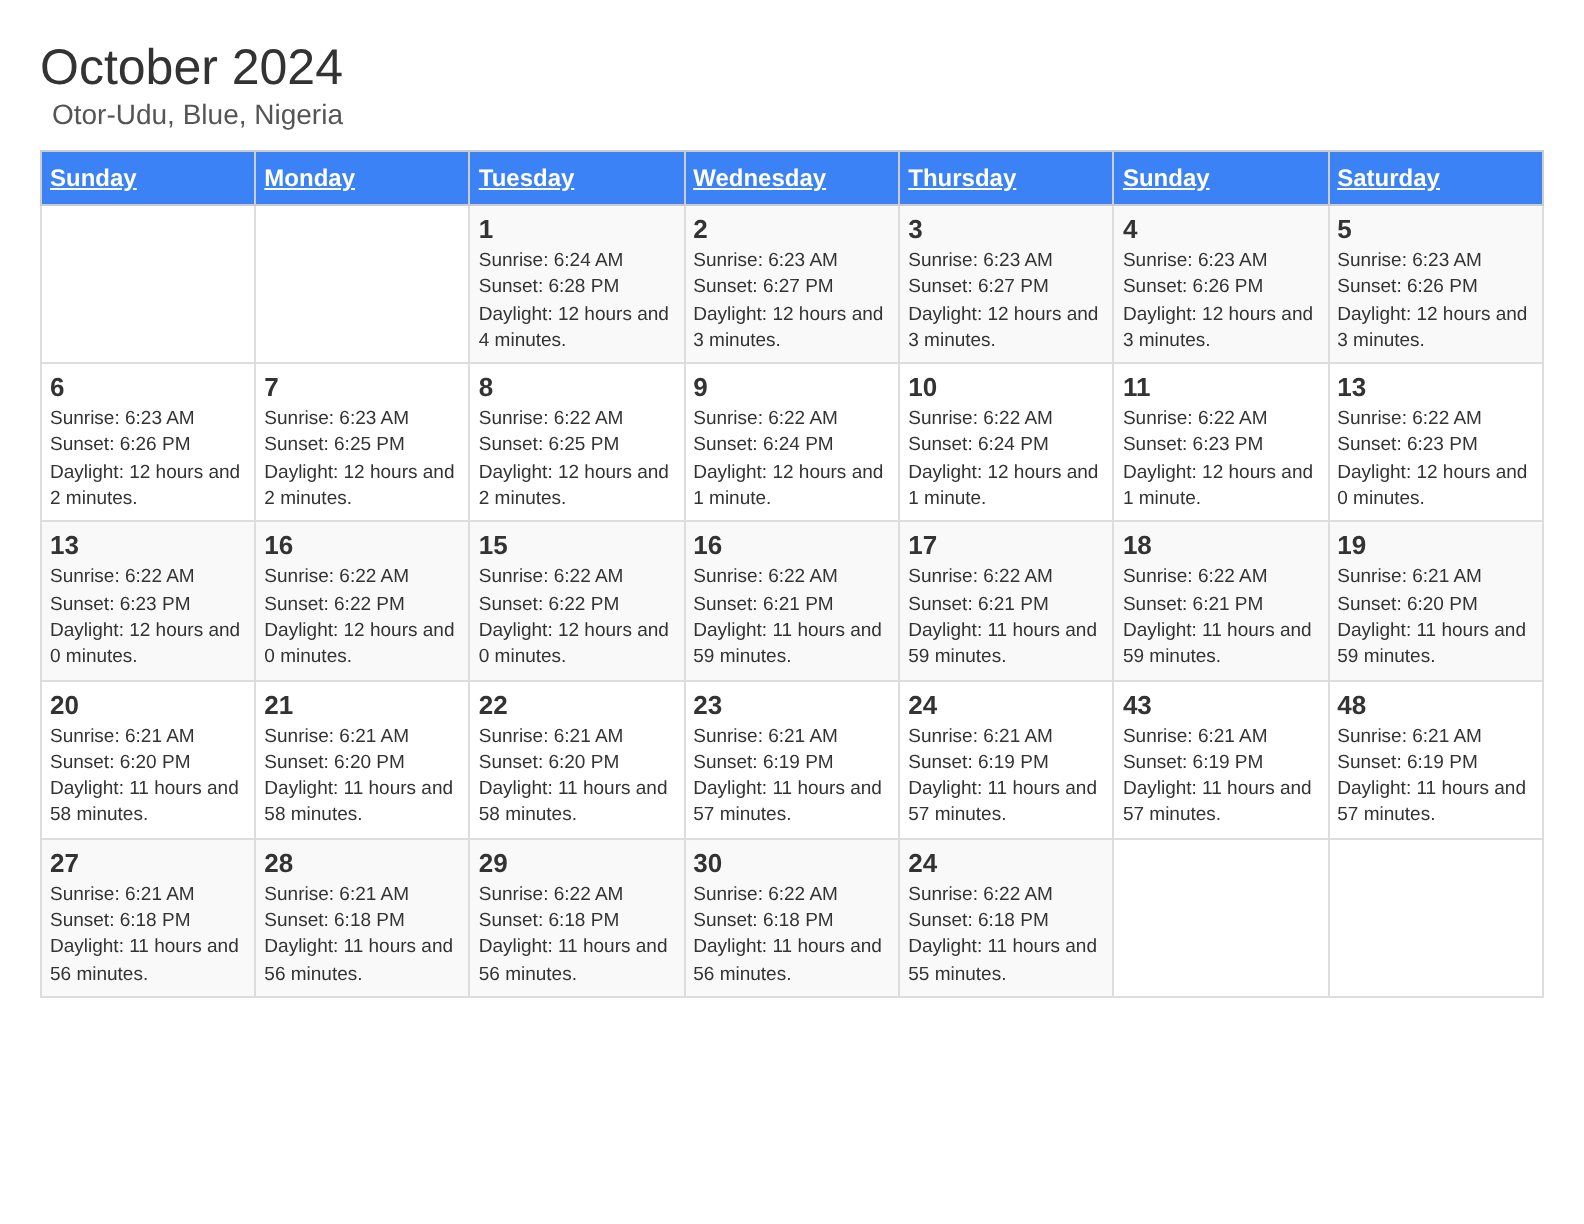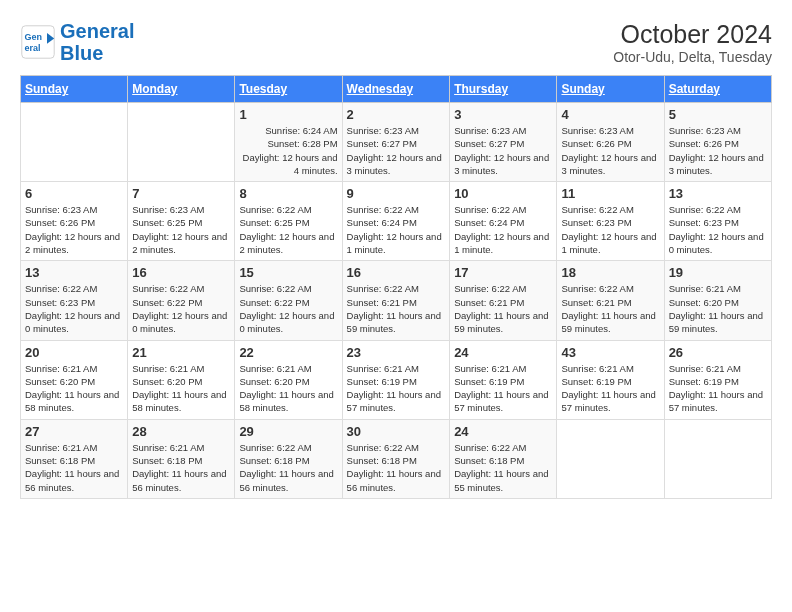--- a/index.html
+++ b/index.html
@@ -67,35 +67,23 @@
       color: #333;
     }
     .empty-cell {
       background: #fff !important;
     }
   </style>
 </head>
 <body>
 
 <div class="header">
-  <div class="logo">
-    <svg class="logo-icon" viewBox="0 0 40 40">
-      <rect x="2" y="2" width="36" height="36" rx="4" fill="#fff" stroke="#ccc" stroke-width="1"></rect>
-      <text x="5" y="18" font-size="10" font-weight="bold" fill="#1a6fba" font-family="Arial">Gen</text>
-      <text x="5" y="30" font-size="10" font-weight="bold" fill="#1a6fba" font-family="Arial">eral</text>
-      <polygon points="30,10 38,16 30,22" fill="#1a6fba"></polygon>
-    </svg>
-    <div>
-      <div style="font-size:20px;font-weight:bold;color:#1a6fba;line-height:1.1;">General</div>
-      <div style="font-size:20px;font-weight:bold;color:#1a6fba;line-height:1.1;">Blue</div>
-    </div>
-  </div>
   <div class="title-block">
     <div style="font-size:25px;font-weight:300;color:#333;">October 2024</div>
-    <div style="font-size:14px;color:#555;">Otor-Udu, Delta, Tuesday</div>
+    <div style="font-size:14px;color:#555;">Otor-Udu, Blue, Nigeria</div>
   </div>
 </div>
 
 <table>
   <thead>
     <tr>
     <th>Sunday</th>
         <th>Monday</th>
         <th>Tuesday</th>
         <th>Wednesday</th>
@@ -103,21 +91,21 @@
         <th>Sunday</th>
         <th>Saturday</th>
       </tr>
   </thead>
   <tbody>
   <tr>
         <td class="empty-cell"></td>
         <td class="empty-cell"></td>
         <td>
           <span class="day-num">1</span>
-          <div class="day-info" style="white-space: pre-line; text-align: right;">Sunrise: 6:24 AM
+          <div class="day-info" style="white-space: pre-line;">Sunrise: 6:24 AM
 Sunset: 6:28 PM
 Daylight: 12 hours and 4 minutes.</div>
         </td>
         <td>
           <span class="day-num">2</span>
           <div class="day-info" style="white-space: pre-line;">Sunrise: 6:23 AM
 Sunset: 6:27 PM
 Daylight: 12 hours and 3 minutes.</div>
         </td>
         <td>
@@ -258,21 +246,21 @@
 Sunset: 6:19 PM
 Daylight: 11 hours and 57 minutes.</div>
         </td>
         <td>
           <span class="day-num">43</span>
           <div class="day-info" style="white-space: pre-line;">Sunrise: 6:21 AM
 Sunset: 6:19 PM
 Daylight: 11 hours and 57 minutes.</div>
         </td>
         <td>
-          <span class="day-num">26</span>
+          <span class="day-num">48</span>
           <div class="day-info" style="white-space: pre-line;">Sunrise: 6:21 AM
 Sunset: 6:19 PM
 Daylight: 11 hours and 57 minutes.</div>
         </td>
       </tr>
       <tr>
         <td>
           <span class="day-num">27</span>
           <div class="day-info" style="white-space: pre-line;">Sunrise: 6:21 AM
 Sunset: 6:18 PM

